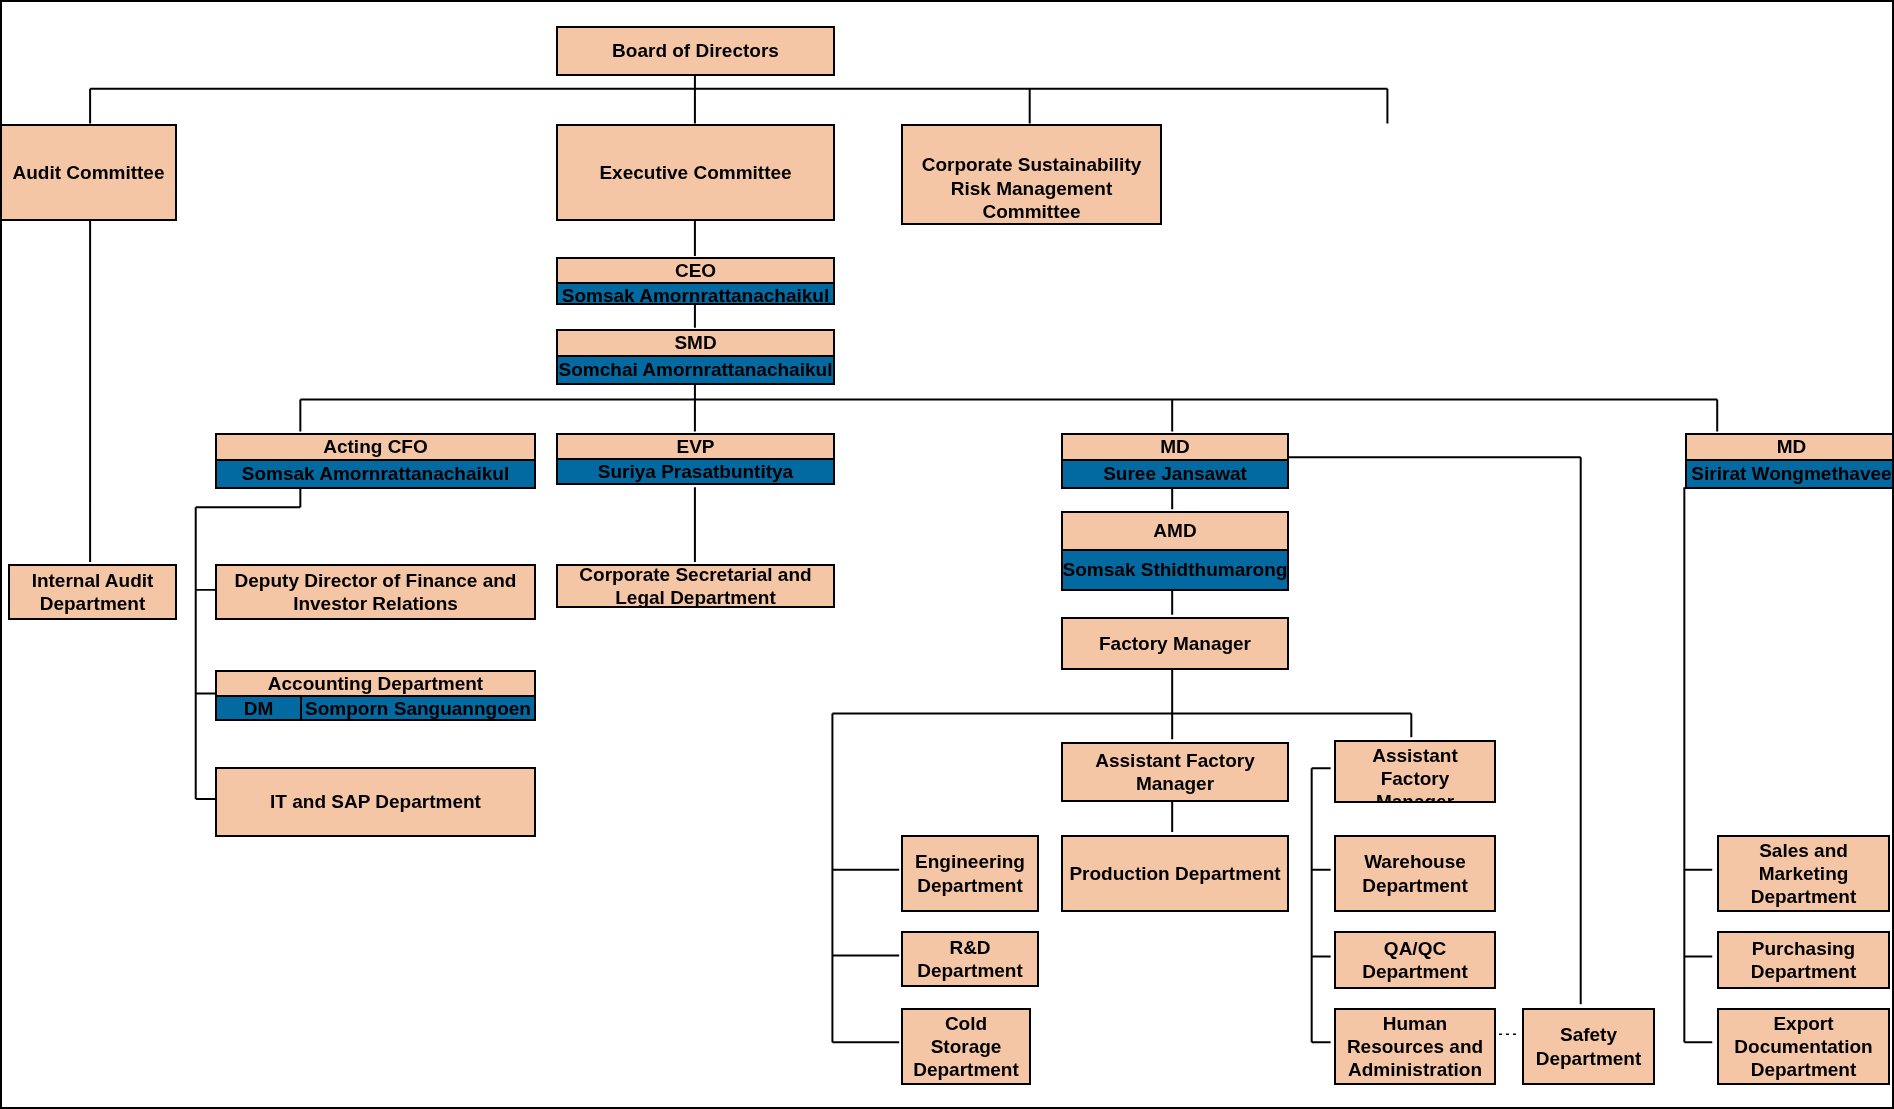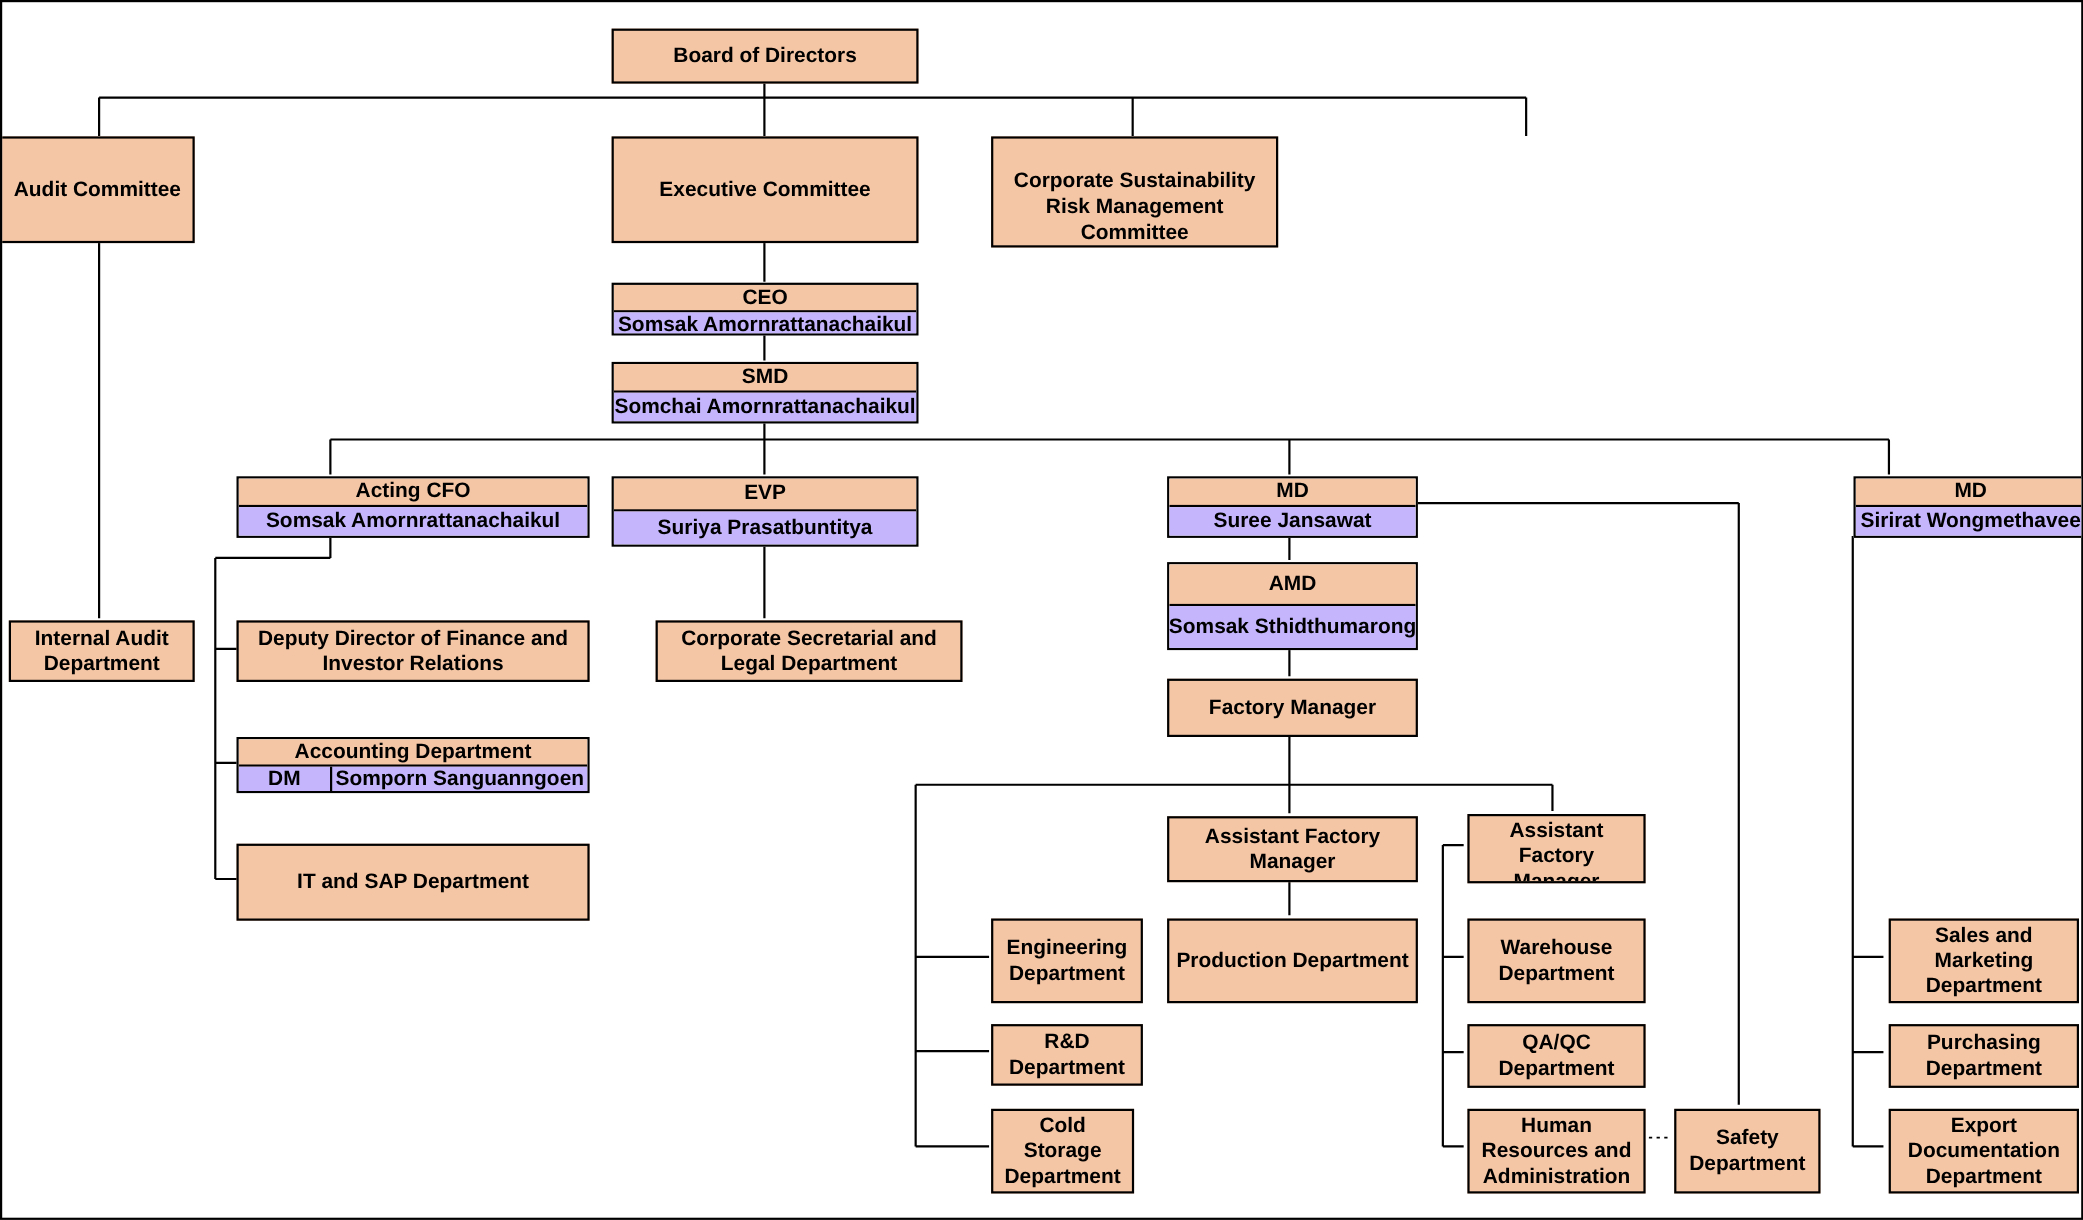--- a/index.html
+++ b/index.html
@@ -23,44 +23,44 @@
     text-align:center;font-weight:bold;font-size:19px;line-height:1.22;
     overflow:hidden;
   }
   .node .label{padding:0 4px;}
   .node.split{padding:0;background:#fff;flex-direction:column;align-items:stretch;justify-content:flex-start;}
   .node.split .hdr{
     flex:0 0 50%;background:#F5C6A5;border-bottom:2px solid #000;
     display:flex;align-items:center;justify-content:center;box-sizing:border-box;
   }
   .node.split .nm{
-    flex:1 1 auto;background:#c4b5fd;
+    flex:1 1 auto;background:#0369a1;
     display:flex;align-items:center;justify-content:center;box-sizing:border-box;
     white-space:nowrap;
   }
   .two-cell{display:flex;flex-direction:row;align-items:stretch;padding:0;}
   .two-cell .cell{display:flex;align-items:center;justify-content:center;box-sizing:border-box;}
   .two-cell .cell-dm{flex:0 0 85px;border-right:2px solid #000;}
   .two-cell .cell-name{flex:1 1 auto;text-align:center;}
 
   
   .p-board{left:554px;top:24px;width:279px;height:50px;}
   .p-audit{left:-2px;top:122px;width:177px;height:97px;}
   .p-executive{left:554px;top:122px;width:279px;height:97px;}
   .p-csrm{left:899px;top:122px;width:261px;height:101px;align-items:flex-end;}
   .p-nomination{left:1285px;top:122px;width:209px;height:97px;}
   .p-ceo{left:554px;top:255px;width:279px;height:48px;}
   .p-smd{left:554px;top:327px;width:279px;height:56px;text-align:center;}
   .p-acting-cfo{left:213px;top:431px;width:321px;height:56px;}
-  .p-evp{left:554px;top:431px;width:279px;height:64px;}
+  .p-evp{left:554px;top:431px;width:279px;height:52px;}
   .p-md-suree{left:1059px;top:431px;width:228px;height:56px;}
   .p-md-sirirat{left:1683px;top:431px;width:213px;height:56px;}
   .p-internal-audit{left:6px;top:562px;width:169px;height:56px;}
   .p-deputy-finance{left:213px;top:562px;width:321px;height:56px;}
-  .p-corp-legal{left:554px;top:562px;width:279px;height:56px;margin-left:40px;}
+  .p-corp-legal{left:554px;top:562px;width:279px;height:44px;}
   .p-amd{left:1059px;top:509px;width:228px;height:80px;}
   .p-amd .hdr{flex:0 0 50px;}
   .p-factory-manager{left:1059px;top:615px;width:228px;height:53px;}
   .p-accounting{left:213px;top:668px;width:321px;height:51px;}
   .p-accounting .hdr{flex:0 0 24px;}
   .p-it-sap{left:213px;top:765px;width:321px;height:70px;}
   .p-afm-center{left:1059px;top:740px;width:228px;height:60px;}
   .p-afm-right{left:1332px;top:738px;width:162px;height:63px;align-items:flex-start;}
   .p-afm-right .label{padding-top:2px;}
   .p-engineering{left:899px;top:833px;width:138px;height:77px;}

